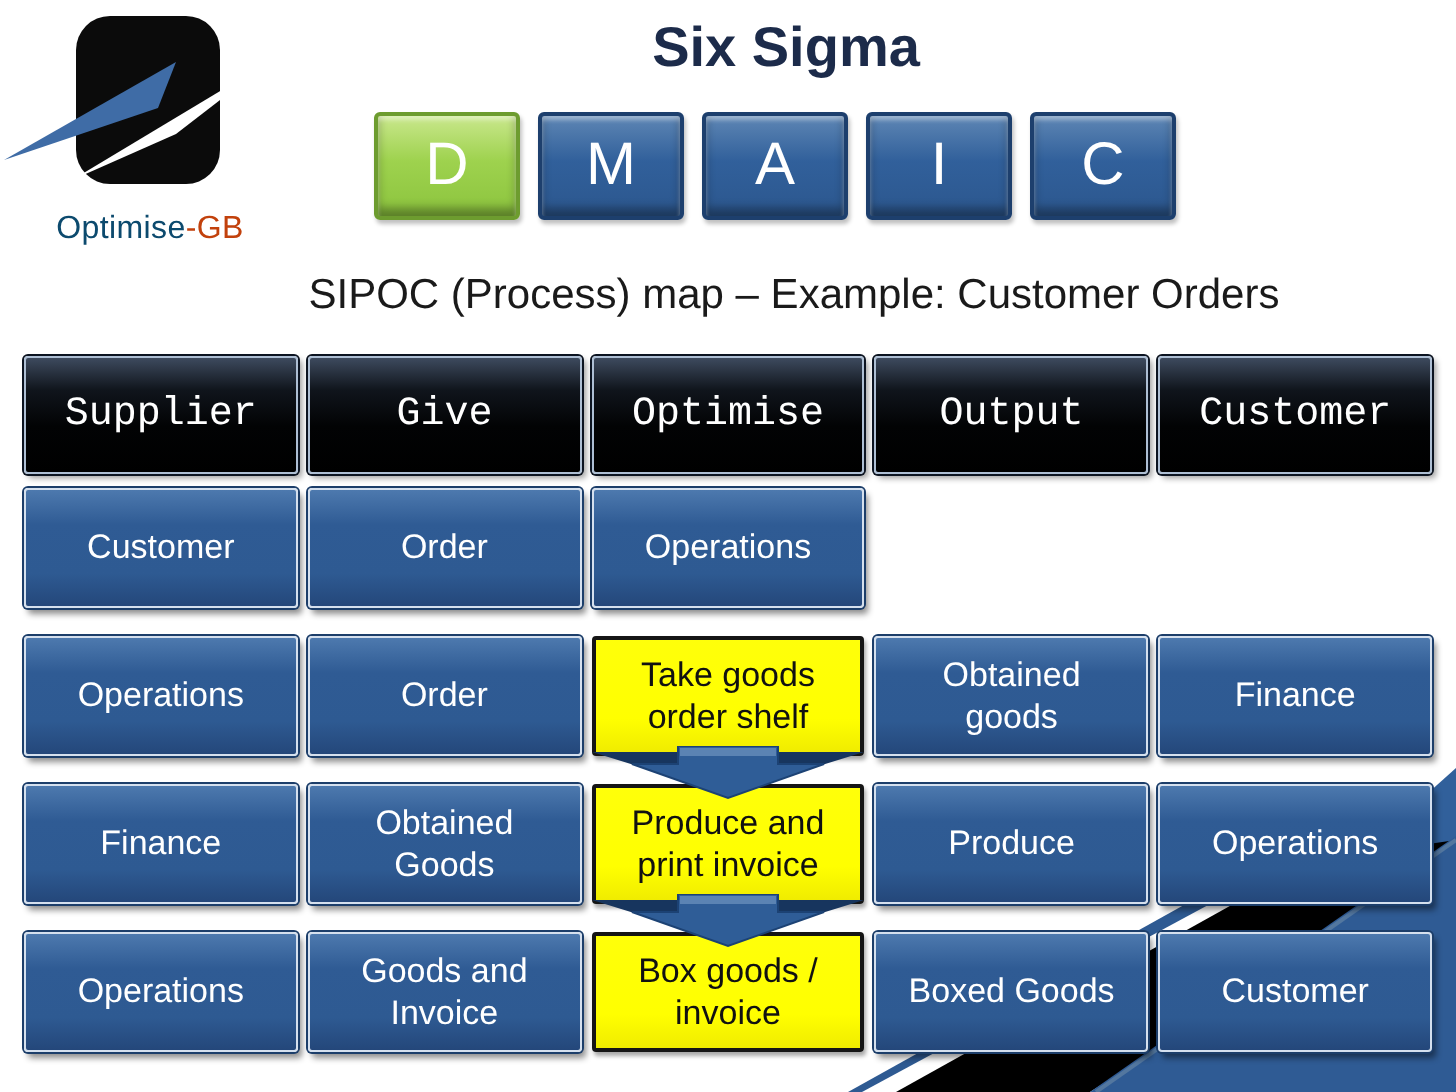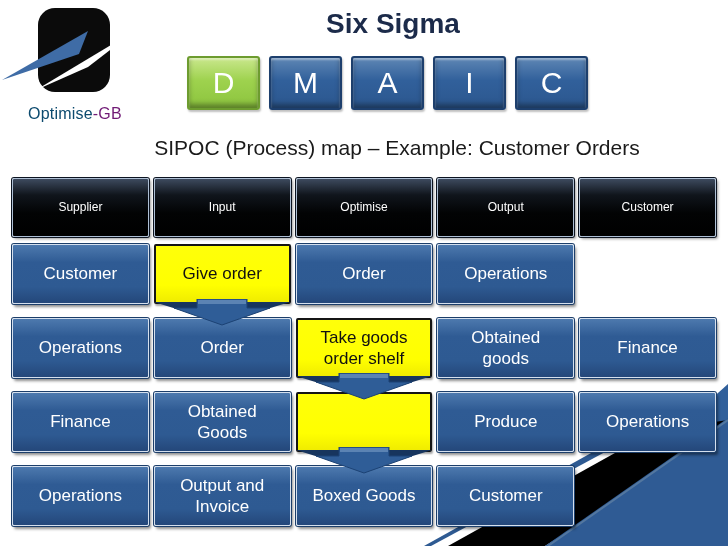--- a/index.html
+++ b/index.html
@@ -6,21 +6,21 @@
   .slide{
     position:relative;width:728px;height:546px;background:#ffffff;
     font-family:"Liberation Sans",sans-serif;overflow:hidden;
   }
   
   .corner-deco{position:absolute;inset:0;z-index:0;pointer-events:none;}
   
   .logo-wrap{position:absolute;left:0;top:4px;width:150px;text-align:center;z-index:2;}
   .logo-caption{font-size:16px;margin-top:2px;letter-spacing:.2px;}
   .logo-caption .brand{color:#0c4a6e;}
-  .logo-caption .suffix{color:#701a75;}
+  .logo-caption .suffix{color:#c2410c;}
   
   .title{
     position:absolute;top:8px;left:0;width:100%;box-sizing:border-box;padding-left:58px;
     text-align:center;font-size:28px;font-weight:700;color:#1c2b4a;z-index:2;
   }
   .subtitle{
     position:absolute;top:136px;left:0;width:100%;box-sizing:border-box;padding-left:66px;
     text-align:center;font-size:21px;color:#1a1a1a;z-index:2;
   }
   
@@ -41,24 +41,25 @@
   .sipoc{position:absolute;left:12px;right:12px;top:178px;z-index:1;}
   .sipoc-row{display:grid;grid-template-columns:repeat(5,1fr);gap:5px;margin-bottom:14px;}
   .sipoc-row.header-row{margin-bottom:7px;}
   .cell{
     height:60px;box-sizing:border-box;border-radius:2px;
     display:flex;align-items:center;justify-content:center;text-align:center;
     font-size:17px;line-height:1.25;position:relative;
   }
   .cell .txt{display:inline-block;max-width:114px;}
   .cell.head{
-    height:59px;color:#fff;font-size:12px;
+    height:59px;color:#fff;font-size:20px;
     background:linear-gradient(180deg,#3d4a5e 0%,#10151c 28%,#020304 60%,#000 100%);
     border:1px solid #aebfd4;
     box-shadow:0 0 0 1px #0c1421, 2px 2px 3px rgba(0,0,0,.4);
+    font-family:Liberation Mono, monospace;
   }
   .cell.blue{
     color:#fff;
     background:linear-gradient(180deg,#4d79ae 0%,#2f5b94 30%,#2e5a92 72%,#24477a 100%);
     border:1px solid #d5e0ee;
     box-shadow:0 0 0 1px #1c3e6a, 2px 3px 3px rgba(0,0,0,.45);
   }
   .cell.process{
     color:#111;background:linear-gradient(180deg,#ffff0a 0%,#ffff00 70%,#f0ec00 100%);
     border:2px solid #151515;
@@ -104,45 +105,37 @@
     <div class="dmaic-box">C</div>
   </div>
 
   <div class="sipoc">
 
     <div class="sipoc-row header-row">
       <div class="cell head">
           <span class="txt">Supplier</span>
         </div>
       <div class="cell head">
-          <span class="txt">Input</span>
+          <span class="txt">Give</span>
         </div>
       <div class="cell head">
           <span class="txt">Optimise</span>
         </div>
       <div class="cell head">
           <span class="txt">Output</span>
         </div>
       <div class="cell head">
           <span class="txt">Customer</span>
         </div>
     </div>
 
     <div class="sipoc-row">
       <div class="cell blue">
           <span class="txt">Customer</span>
         </div>
-      <div class="cell process">
-        <span class="txt">Give order</span>
-        <svg class="flow-arrow" width="140" height="27" viewBox="0 0 140 27">
-          <polygon points="2,3 138,3 70,24" fill="#17355e"></polygon>
-          <polygon points="45,0 95,0 95,9 118,9 70,26 22,9 45,9" fill="#2f5d97" stroke="#1c4274" stroke-width="1"></polygon>
-          <polygon points="46,1 94,1 94,5 46,5" fill="#5b83b3"></polygon>
-        </svg>
-      </div>
       <div class="cell blue">
           <span class="txt">Order</span>
         </div>
       <div class="cell blue">
           <span class="txt">Operations</span>
         </div>
     </div>
 
     <div class="sipoc-row">
       <div class="cell blue">
@@ -168,41 +161,45 @@
     </div>
 
     <div class="sipoc-row">
       <div class="cell blue">
           <span class="txt">Finance</span>
         </div>
       <div class="cell blue">
           <span class="txt">Obtained Goods</span>
         </div>
       <div class="cell process">
+        <span class="txt">Produce and print invoice</span>
         <svg class="flow-arrow" width="140" height="27" viewBox="0 0 140 27">
           <polygon points="2,3 138,3 70,24" fill="#17355e"></polygon>
           <polygon points="45,0 95,0 95,9 118,9 70,26 22,9 45,9" fill="#2f5d97" stroke="#1c4274" stroke-width="1"></polygon>
           <polygon points="46,1 94,1 94,5 46,5" fill="#5b83b3"></polygon>
         </svg>
       </div>
       <div class="cell blue">
           <span class="txt">Produce</span>
         </div>
       <div class="cell blue">
           <span class="txt">Operations</span>
         </div>
     </div>
 
     <div class="sipoc-row">
       <div class="cell blue">
           <span class="txt">Operations</span>
         </div>
       <div class="cell blue">
-          <span class="txt">Output and Invoice</span>
-        </div>
+          <span class="txt">Goods and Invoice</span>
+        </div>
+      <div class="cell process">
+        <span class="txt">Box goods / invoice</span>
+      </div>
       <div class="cell blue">
           <span class="txt">Boxed Goods</span>
         </div>
       <div class="cell blue">
           <span class="txt">Customer</span>
         </div>
     </div>
 
   </div>
 </div>

